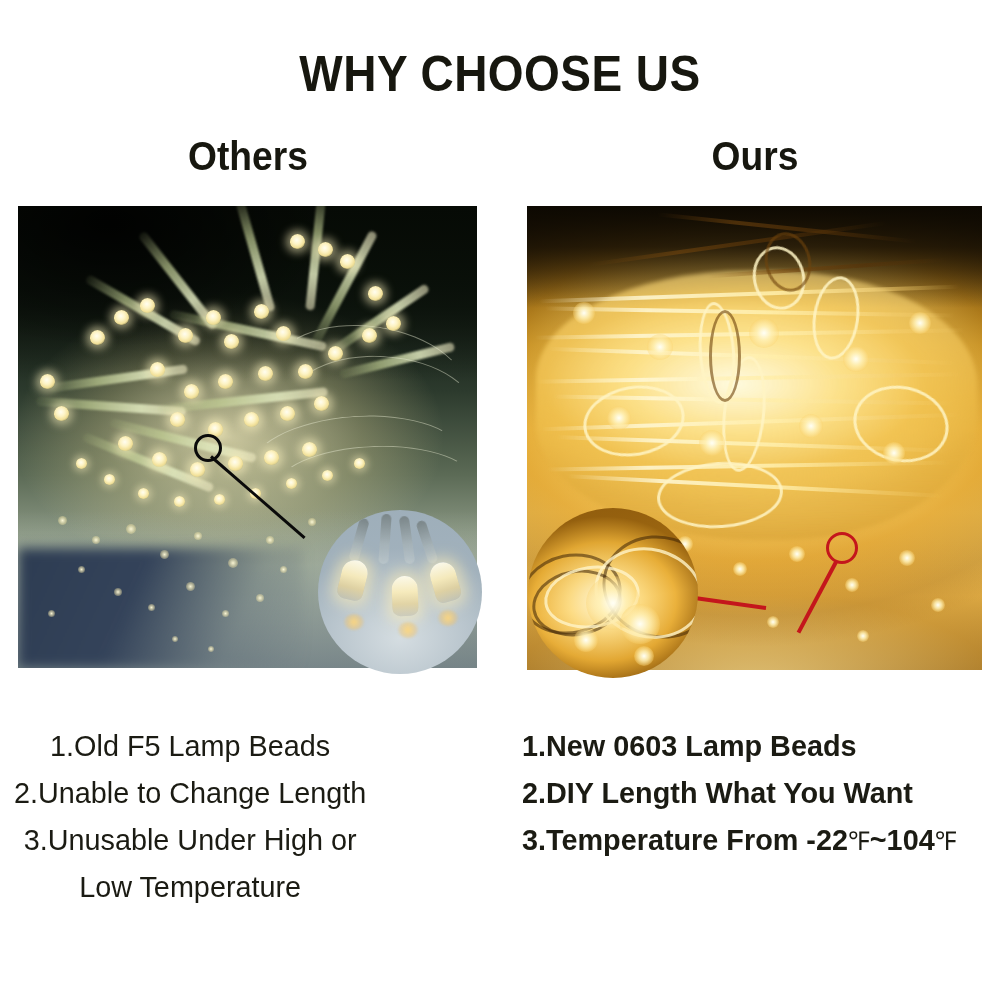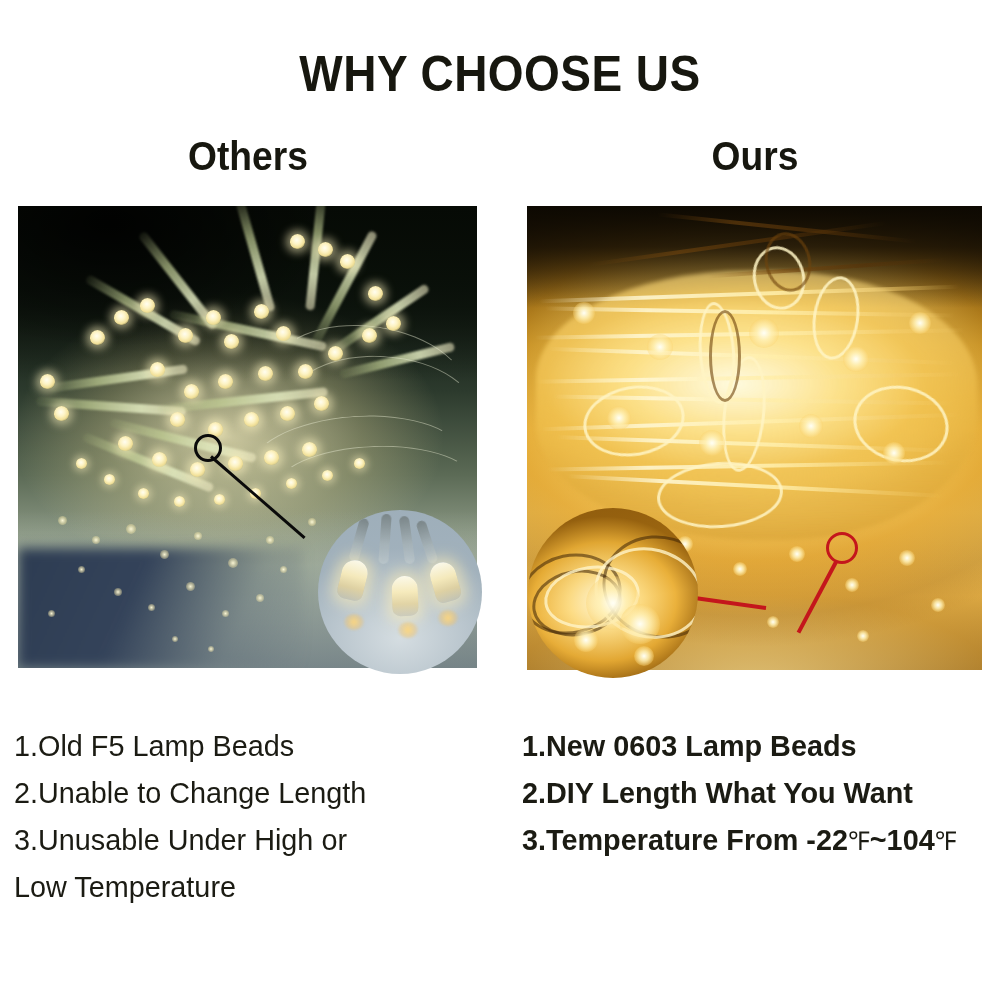--- a/index.html
+++ b/index.html
@@ -229,21 +229,21 @@
     border-radius: 50%;
     background: transparent;
   }
   .micro-wire.bright { border-color: rgba(255,244,200,0.8); }
 
   
   .list {
     position: absolute;
     white-space: nowrap;
   }
-  .list.left  { left: 14px;  top: 722px; }
+  .list.left  { left: 14px;  top: 722px; text-align: center; }
   .list.right { left: 522px; top: 722px; }
   .list .line {
     font-size: 30px;
     line-height: 47px;
     color: #1b1b13;
     transform: scaleX(0.96);
     transform-origin: left center;
   }
   .list.right .line {
     font-weight: bold;

